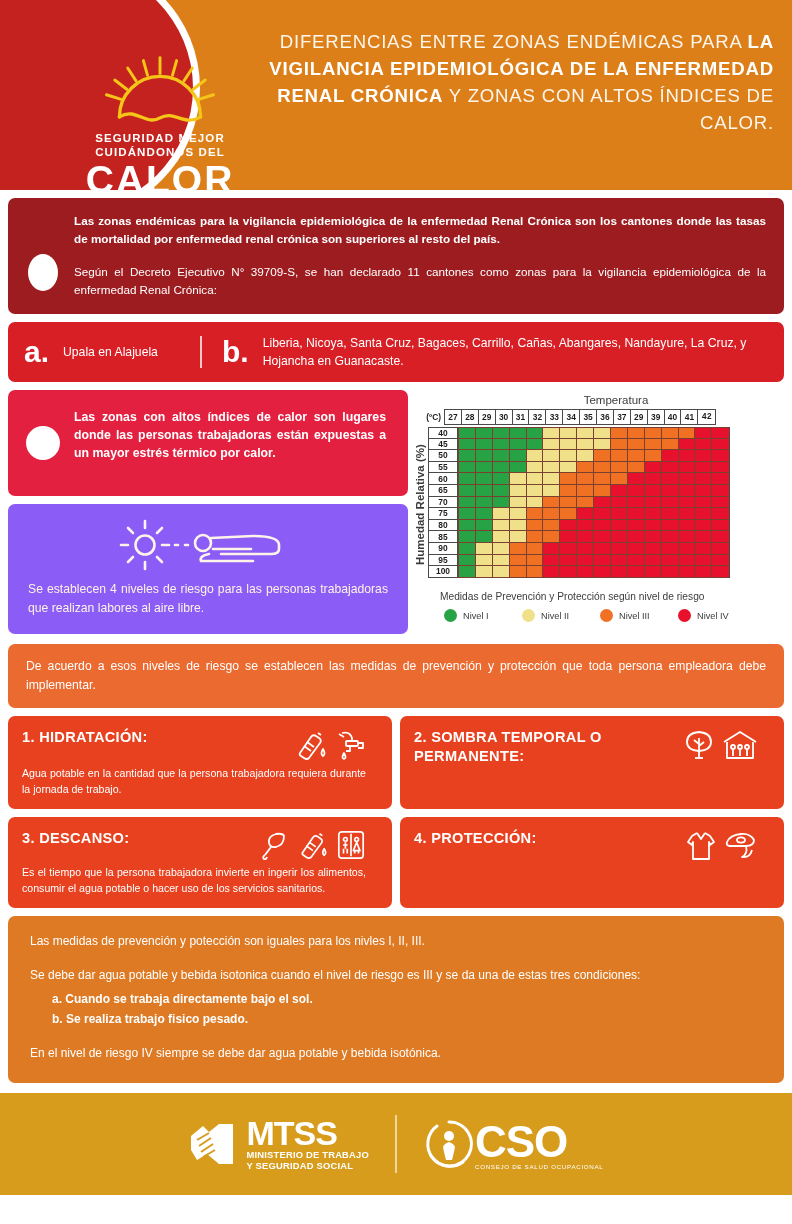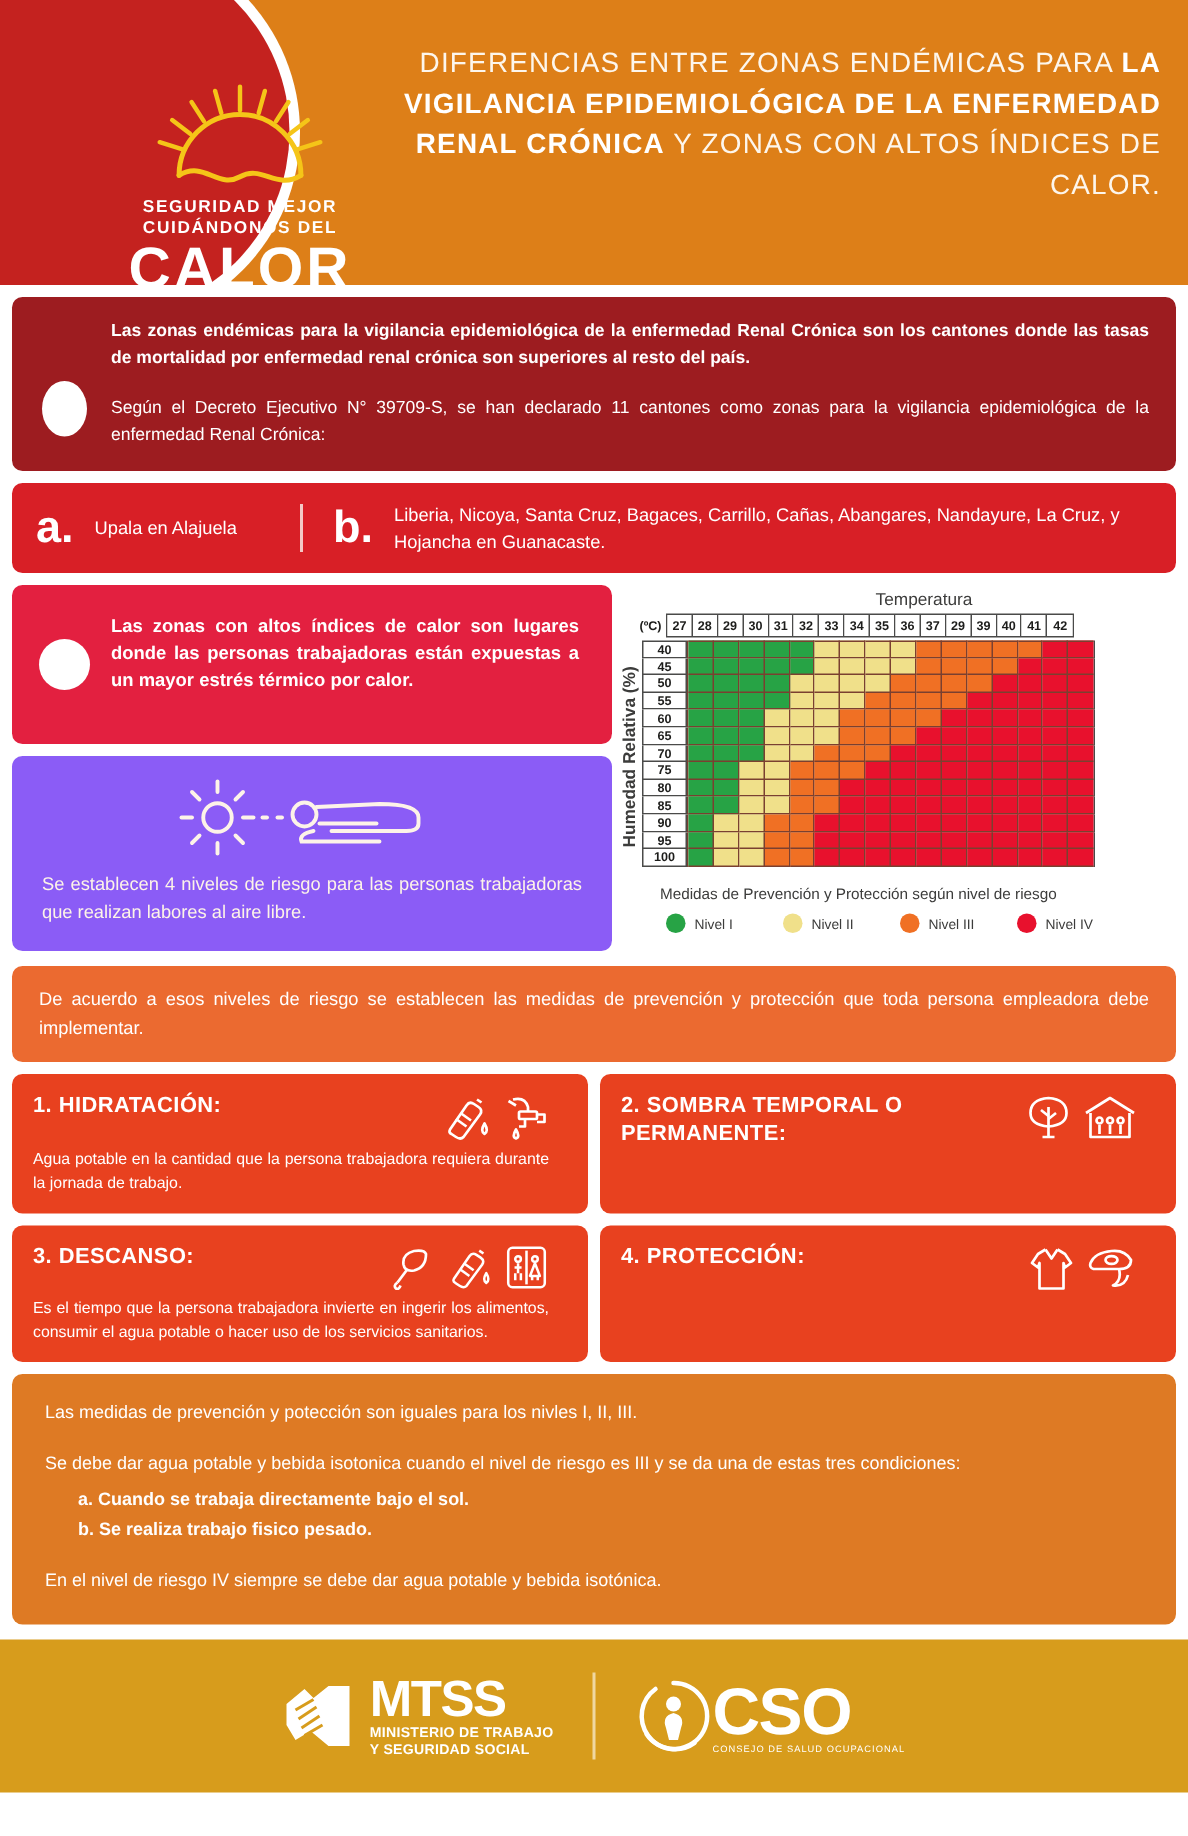--- a/index.html
+++ b/index.html
@@ -133,21 +133,21 @@
   .xhead-unit {
     width: 30px; font-size: 8.4px; font-weight: bold; color:#1d1d1b;
     display:flex; align-items:center; justify-content:flex-end; padding-right: 3px;
   }
   .xcells { display:flex; border: 1px solid #4a4a49; }
   .xcell {
     width: 16.9px; height: 14px; font-size: 8.4px; font-weight: bold; color: #1d1d1b;
     display:flex; align-items:center; justify-content:center;
     border-right: 1px solid #4a4a49; background: #fff;
   }
-  .xcell:last-child { border-right: none; }
+  .xcell:last-child { border-right: none; font-family: Liberation Mono, monospace; }
   .matrix-row { display: flex; }
   .ylab {
     width: 30px; height: 11.6px; font-size: 8.4px; font-weight: bold; color:#1d1d1b;
     display: flex; align-items: center; justify-content: center;
     border: 1px solid #4a4a49; border-top: none; background:#fff;
   }
   .matrix-row:first-child .ylab { border-top: 1px solid #4a4a49; }
   .cells { display: flex; border-right: 1px solid #4a4a49; }
   .cell { width: 16.9px; height: 11.6px; border-bottom: 1px solid #7a4030; border-right: 1px solid #7a4030; }
   .cells .cell:last-child { border-right: none; }

